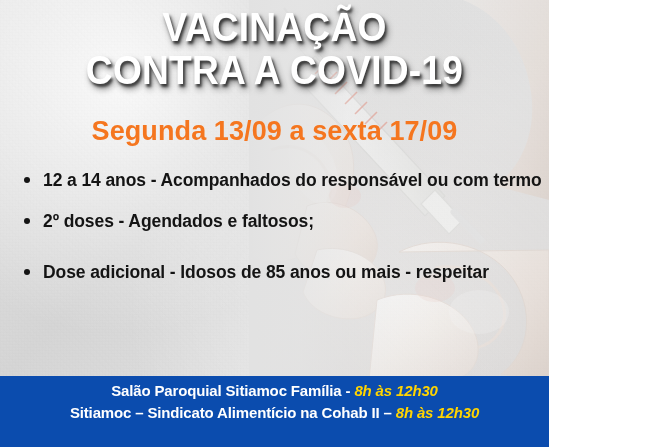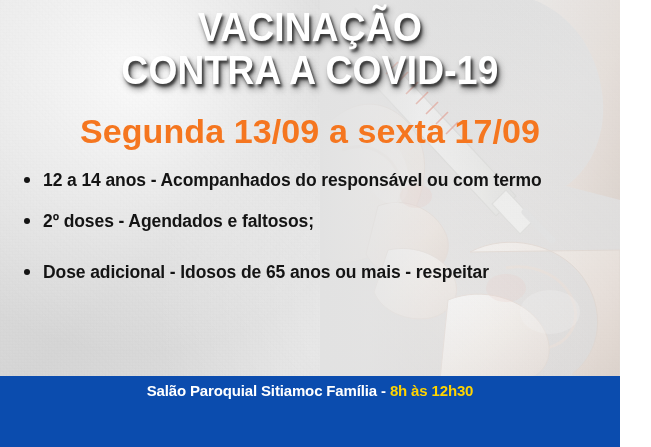--- a/index.html
+++ b/index.html
@@ -7,21 +7,21 @@
     margin: 0;
     padding: 0;
     background: #ffffff;
   }
   body {
     font-family: "Liberation Sans", sans-serif;
   }
 
   .poster {
     position: relative;
-    width: 620px;
+    width: 549px;
     height: 447px;
     overflow: hidden;
     background-color: #dcdcdc;
     background-image:
       radial-gradient(circle at 22% 18%, rgba(255,255,255,0.85) 0%, rgba(255,255,255,0) 45%),
       radial-gradient(circle at 75% 70%, rgba(255,255,255,0.55) 0%, rgba(255,255,255,0) 55%),
       linear-gradient(135deg, #e3e3e3 0%, #d5d5d5 38%, #dedede 62%, #d2d2d2 100%);
   }
 
   
@@ -80,21 +80,21 @@
 
   
   .subtitle {
     position: absolute;
     left: 0;
     right: 0;
     top: 116px;
     text-align: center;
     color: #f5761f;
     font-weight: 700;
-    font-size: 34px;
+    font-size: 27px;
     line-height: 30px;
     letter-spacing: 0.1px;
     white-space: nowrap;
   }
 
   
   .bullets {
     position: absolute;
     left: 18px;
     top: 168px;
@@ -142,21 +142,21 @@
     padding-top: 4px;
     box-sizing: border-box;
   }
   .footer-line {
     font-size: 15px;
     font-weight: 700;
     line-height: 21.5px;
     letter-spacing: -0.15px;
     white-space: nowrap;
   }
-  .footer-line .time { color: #ffd400; }
+  .footer-line .time { color: #ffd400; font-style: italic; }
 </style>
 </head>
 <body>
 
 <div class="poster">
 
   <div class="grain"></div>
 
   <div class="photo">
     <svg viewBox="0 0 300 380" xmlns="http://www.w3.org/2000/svg" aria-hidden="true">
@@ -235,23 +235,26 @@
     <li class="bullet b1">
       <span class="dot"></span>
       <span class="ln">12 a 14 anos - Acompanhados do responsável ou com termo</span>
     </li>
     <li class="bullet b2">
       <span class="dot"></span>
       <span class="ln">2º doses - Agendados e faltosos;</span>
     </li>
     <li class="bullet">
       <span class="dot"></span>
-      <span class="ln">Dose adicional - Idosos de 65 anos ou mais - respeitar</span>
+      <span class="ln">Dose adicional - Idosos de 85 anos ou mais - respeitar</span>
     </li>
   </ul>
 
   <div class="footer">
     <div class="footer-line">
       <span>Salão Paroquial Sitiamoc Família - </span><span class="time">8h às 12h30</span>
     </div>
+    <div class="footer-line">
+      <span>Sitiamoc – Sindicato Alimentício na Cohab II – </span><span class="time">8h às 12h30</span>
+    </div>
   </div>
 
 </div>
 
 </body></html>

